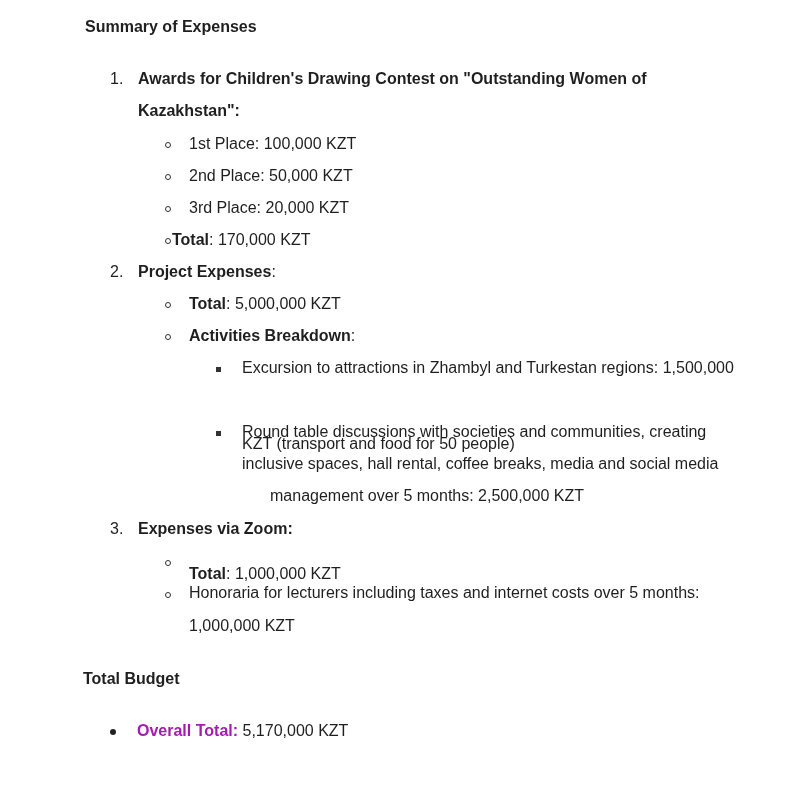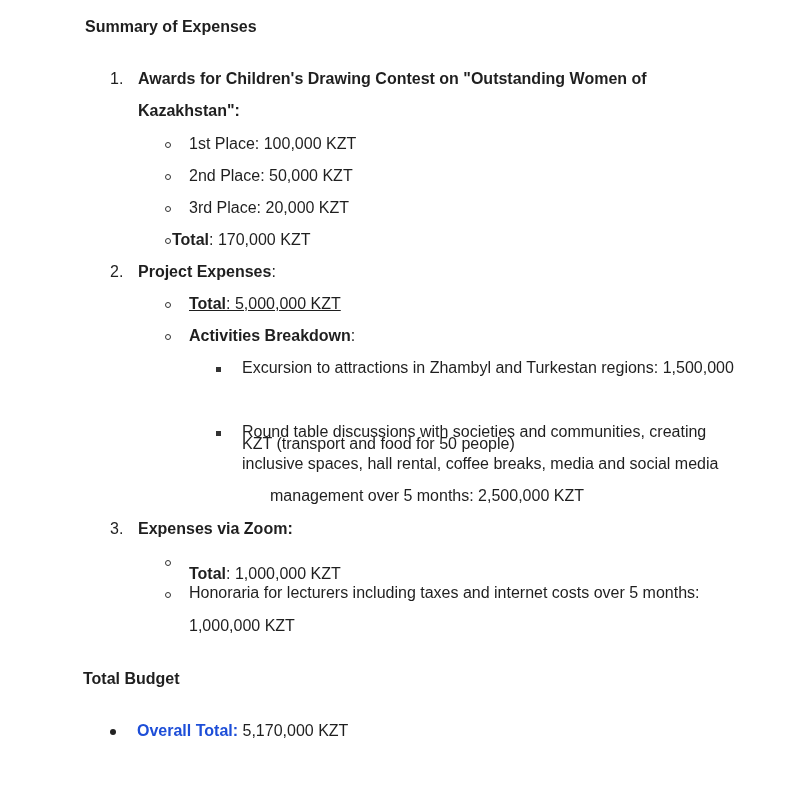--- a/index.html
+++ b/index.html
@@ -11,21 +11,21 @@
   .abs { position: absolute; white-space: nowrap; }
   .b { font-weight: bold; }
   .h { font-weight: bold; font-size: 16px; }
   .num { position: absolute; }
   .circ {
     position: absolute; width: 6px; height: 6px; border: 1.2px solid #333;
     border-radius: 50%; box-sizing: border-box;
   }
   .sq { position: absolute; width: 5px; height: 5px; background: #333; }
   .dot { position: absolute; width: 6px; height: 6px; background: #222; border-radius: 50%; }
-  .red { color: #1d4ed8; }
+  .red { color: #a21caf; }
 </style>
 </head>
 <body>
 
 <div>
   <div class="abs h" style="left:85px;top:18px;">Summary of Expenses</div>
 
   <div class="num" style="left:110px;top:70px;">1.</div>
   <div class="abs b" style="left:138px;top:70px;">Awards for Children's Drawing Contest on "Outstanding Women of</div>
   <div class="abs b" style="left:138px;top:102px;">Kazakhstan":</div>
@@ -36,21 +36,21 @@
   <div class="abs" style="left:189px;top:167px;">2nd Place: 50,000 KZT</div>
   <span class="circ" style="left:165px;top:206px;"></span>
   <div class="abs" style="left:189px;top:199px;">3rd Place: 20,000 KZT</div>
   <span class="circ" style="left:165px;top:238px;"></span>
   <div class="abs" style="left:172px;top:231px;"><span class="b">Total</span><span>: 170,000 KZT</span></div>
 
   <div class="num" style="left:110px;top:263px;">2.</div>
   <div class="abs" style="left:138px;top:263px;"><span class="b">Project Expenses</span><span>:</span></div>
 
   <span class="circ" style="left:165px;top:302px;"></span>
-  <div class="abs" style="left:189px;top:295px;text-decoration:underline;"><span class="b">Total</span><span>: 5,000,000 KZT</span></div>
+  <div class="abs" style="left:189px;top:295px;"><span class="b">Total</span><span>: 5,000,000 KZT</span></div>
   <span class="circ" style="left:165px;top:334px;"></span>
   <div class="abs" style="left:189px;top:327px;"><span class="b">Activities Breakdown</span><span>:</span></div>
 
   <span class="sq" style="left:216px;top:367px;"></span>
   <div class="abs" style="left:242px;top:359px;">Excursion to attractions in Zhambyl and Turkestan regions: 1,500,000</div>
   <div class="abs" style="left:242px;top:391px;margin-top:44px;">KZT (transport and food for 50 people)</div>
 
   <span class="sq" style="left:216px;top:431px;"></span>
   <div class="abs" style="left:242px;top:423px;">Round table discussions with societies and communities, creating</div>
   <div class="abs" style="left:242px;top:455px;">inclusive spaces, hall rental, coffee breaks, media and social media</div>

